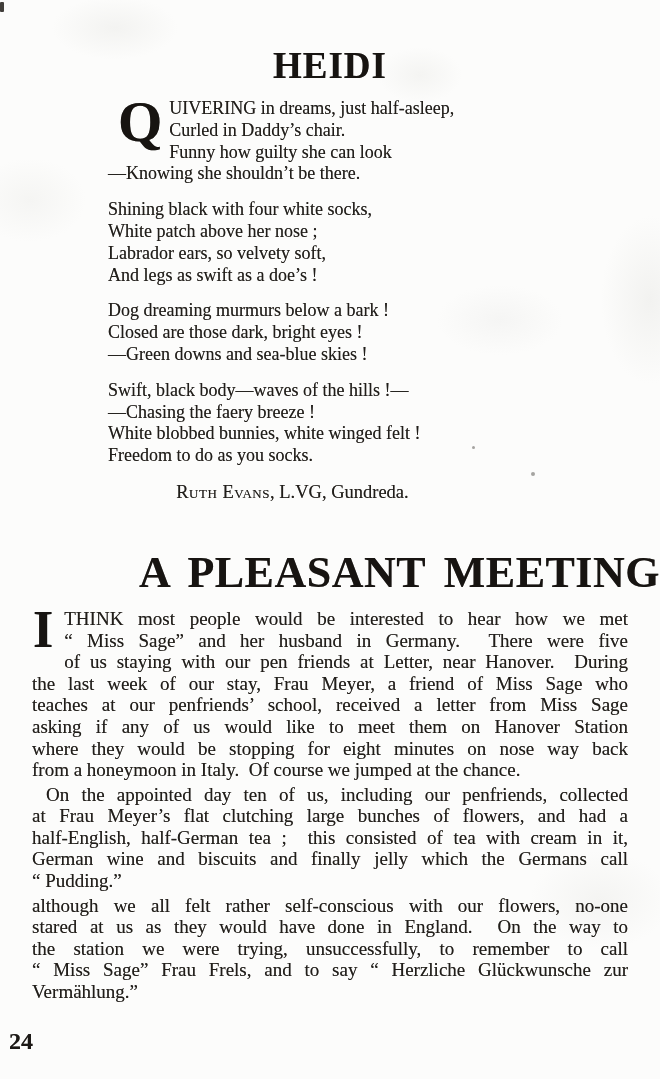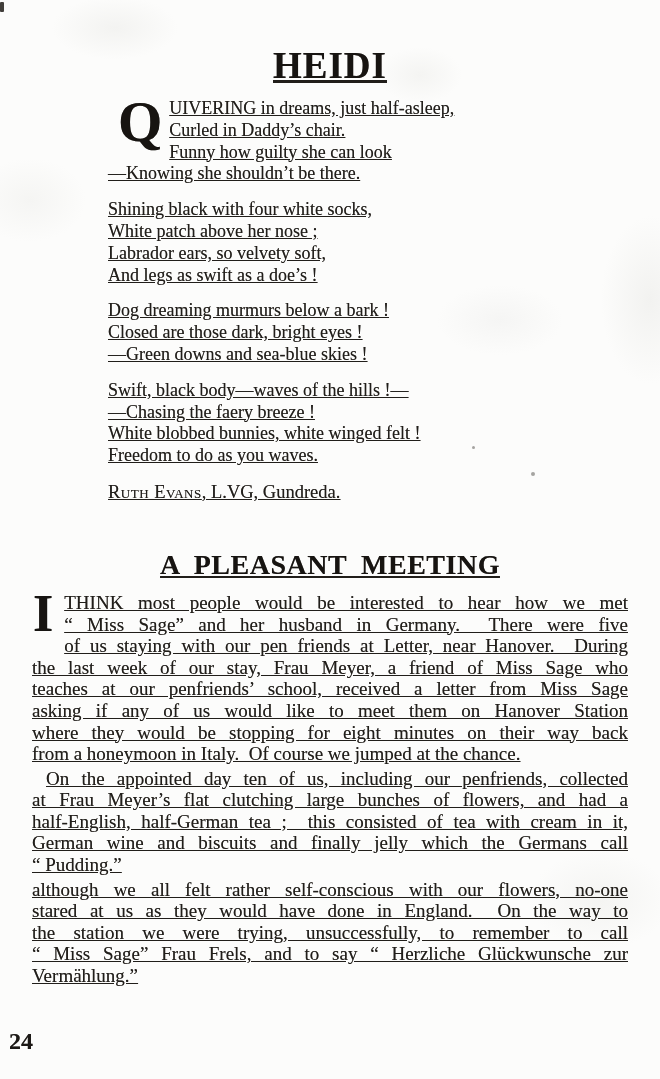--- a/index.html
+++ b/index.html
@@ -11,55 +11,54 @@
     font-family:"Liberation Serif", serif;
     background:
       radial-gradient(ellipse 90px 45px at 115px 28px, #f3f3f1 0%, rgba(243,243,241,0) 70%),
       radial-gradient(ellipse 70px 120px at 650px 300px, #f2f2f0 0%, rgba(242,242,240,0) 70%),
       radial-gradient(ellipse 60px 40px at 420px 75px, #f4f4f2 0%, rgba(244,244,242,0) 70%),
       radial-gradient(ellipse 80px 60px at 30px 200px, #f5f5f3 0%, rgba(245,245,243,0) 70%),
       radial-gradient(ellipse 100px 70px at 600px 900px, #f4f4f2 0%, rgba(244,244,242,0) 70%),
       radial-gradient(ellipse 90px 50px at 500px 320px, #f5f5f4 0%, rgba(245,245,244,0) 70%),
       #fcfcfb;
     overflow:hidden;
-    text-decoration:underline;
   }
   .ink { text-shadow:0 0 0.5px rgba(25,22,18,0.55); }
 
   
   .poem-title {
     margin:0; padding-top:47px;
     text-align:center;
     font-weight:700; font-size:37px; line-height:1;
     letter-spacing:1px;
     color:#171411;
   }
   .article-title {
     margin:48px 0 0 0;
-    text-align:center;
-    font-weight:700; font-size:28px; line-height:1;
+    text-align:right;
+    font-weight:700; font-size:44px; line-height:1;
     letter-spacing:0.5px; word-spacing:7px;
     color:#171411;
   }
 
   
   .poem-body { margin:14px 0 0 108px; font-size:18px; line-height:21.8px; }
   .stanza { margin-bottom:14px; overflow:visible; }
   .poem-line { white-space:pre; }
   .dropcap {
     float:left;
     font-weight:700; color:#171411;
   }
   .dropcap-q {
     font-size:57px; line-height:0.76;
     height:43px; margin:2px 7px 0 10px;
   }
   .byline {
     margin-left:108px; width:369px;
-    text-align:left;
+    text-align:center;
     font-size:18.5px; line-height:22px;
   }
   .smallcaps { font-variant:small-caps; letter-spacing:0.5px; }
 
   
   .article-body { margin:13px 32px 0 32px; font-size:19px; line-height:21.6px; }
   .para { margin-top:3px; overflow:visible; }
   .art-line { text-align:justify; text-align-last:justify; }
   .art-line.last { text-align-last:left; }
   .art-line.indent { text-indent:14px; }
@@ -107,38 +106,38 @@
       </div>
       <div class="stanza">
         <div class="poem-line">Dog dreaming murmurs below a bark !</div>
         <div class="poem-line">Closed are those dark, bright eyes !</div>
         <div class="poem-line">—Green downs and sea-blue skies !</div>
       </div>
       <div class="stanza">
         <div class="poem-line">Swift, black body—waves of the hills !—</div>
         <div class="poem-line">—Chasing the faery breeze !</div>
         <div class="poem-line">White blobbed bunnies, white winged felt !</div>
-        <div class="poem-line">Freedom to do as you waves.</div>
+        <div class="poem-line">Freedom to do as you socks.</div>
       </div>
     </div>
 
   <div class="byline ink"><span class="smallcaps">Ruth Evans</span><span>, L.VG, Gundreda.</span></div>
 
   <h1 class="article-title ink">A PLEASANT MEETING</h1>
 
   <div class="article-body ink">
       <div class="para">
         <span class="dropcap dropcap-i">I</span>
         <div class="art-line">THINK most people would be interested to hear how we met</div>
         <div class="art-line">“&nbsp;Miss Sage” and her husband in Germany.&nbsp; There were five</div>
         <div class="art-line">of us staying with our pen friends at Letter, near Hanover.&nbsp; During</div>
         <div class="art-line">the last week of our stay, Frau Meyer, a friend of Miss Sage who</div>
         <div class="art-line">teaches at our penfriends’ school, received a letter from Miss Sage</div>
         <div class="art-line">asking if any of us would like to meet them on Hanover Station</div>
-        <div class="art-line">where they would be stopping for eight minutes on their way back</div>
+        <div class="art-line">where they would be stopping for eight minutes on nose way back</div>
         <div class="art-line last">from a honeymoon in Italy.&nbsp; Of course we jumped at the chance.</div>
       </div>
       <div class="para">
         <div class="art-line indent">On the appointed day ten of us, including our penfriends, collected</div>
         <div class="art-line">at Frau Meyer’s flat clutching large bunches of flowers, and had a</div>
         <div class="art-line">half-English, half-German tea ;&nbsp; this consisted of tea with cream in it,</div>
         <div class="art-line">German wine and biscuits and finally jelly which the Germans call</div>
         <div class="art-line last">“&nbsp;Pudding.”</div>
       </div>
       <div class="para">

